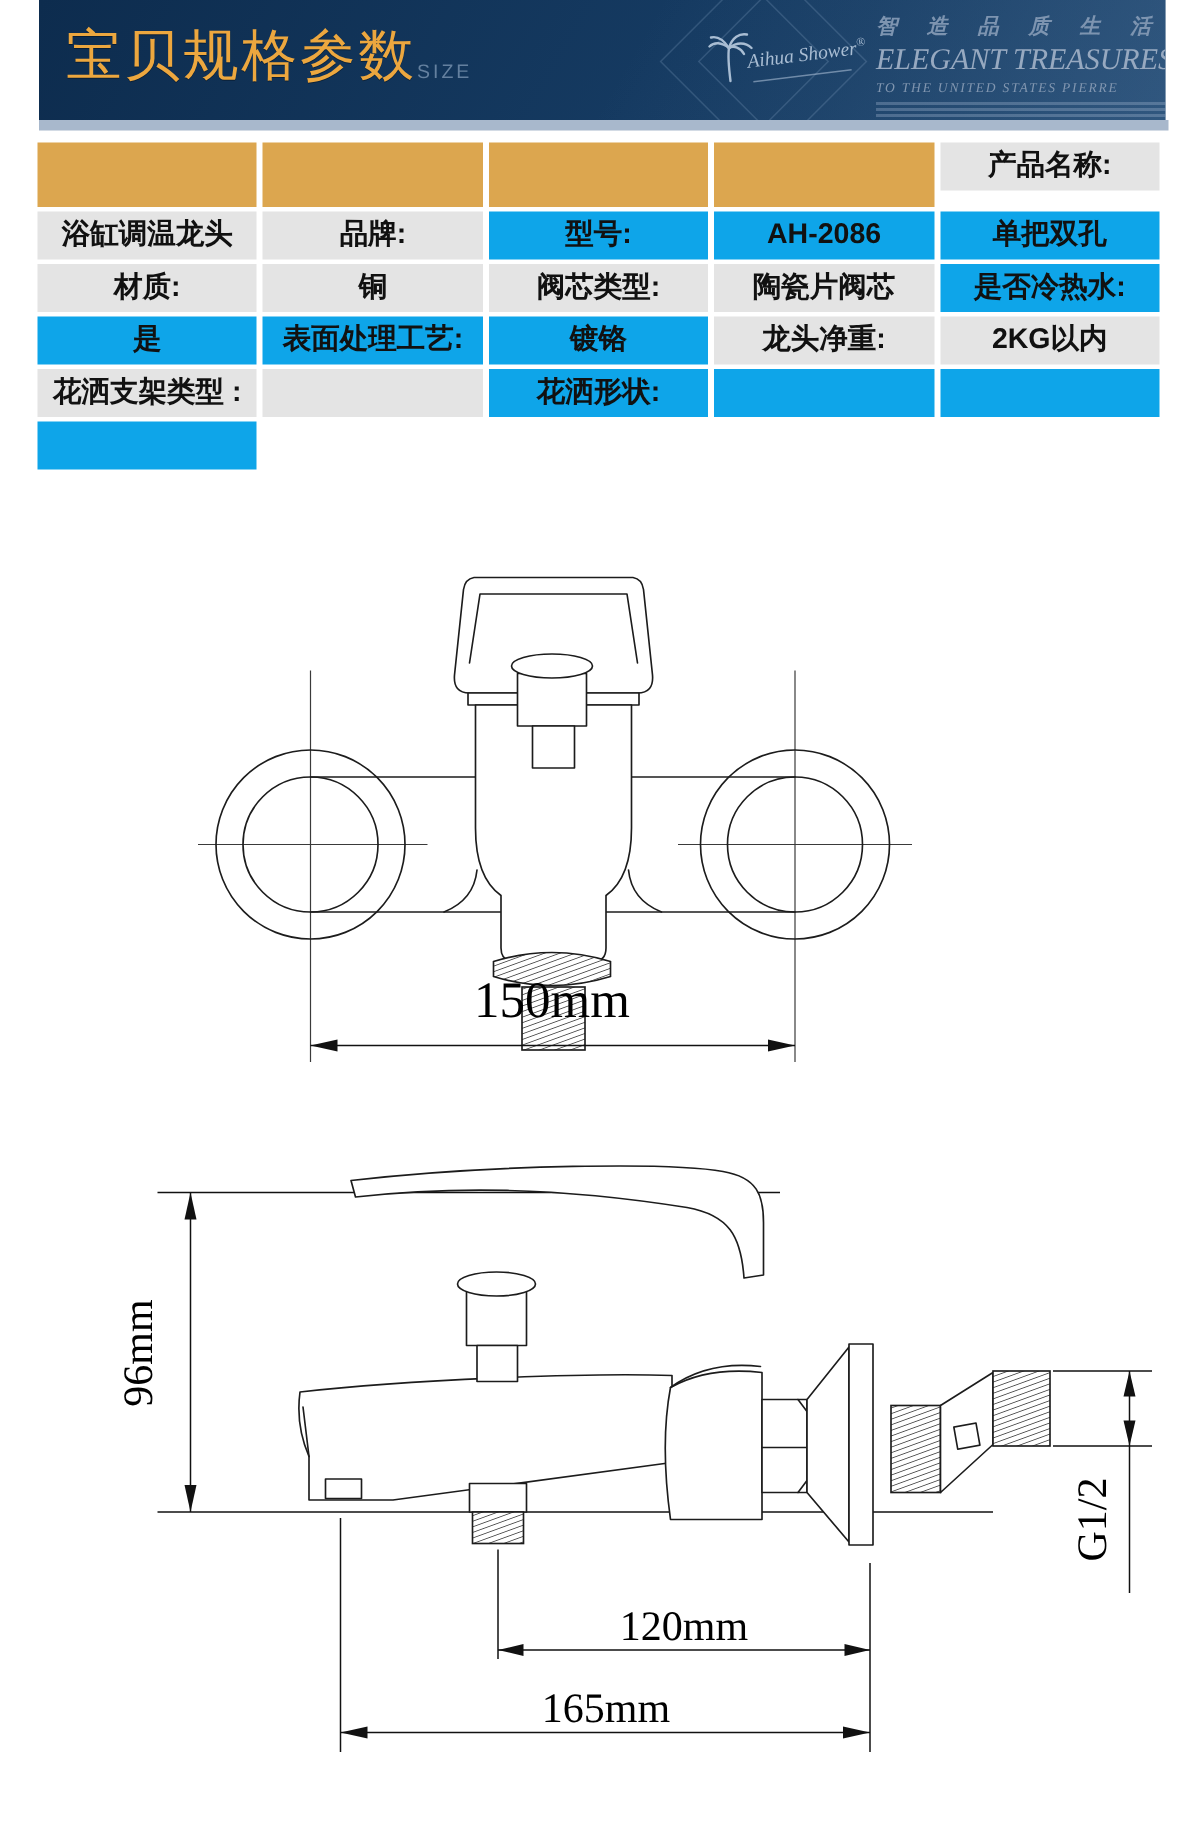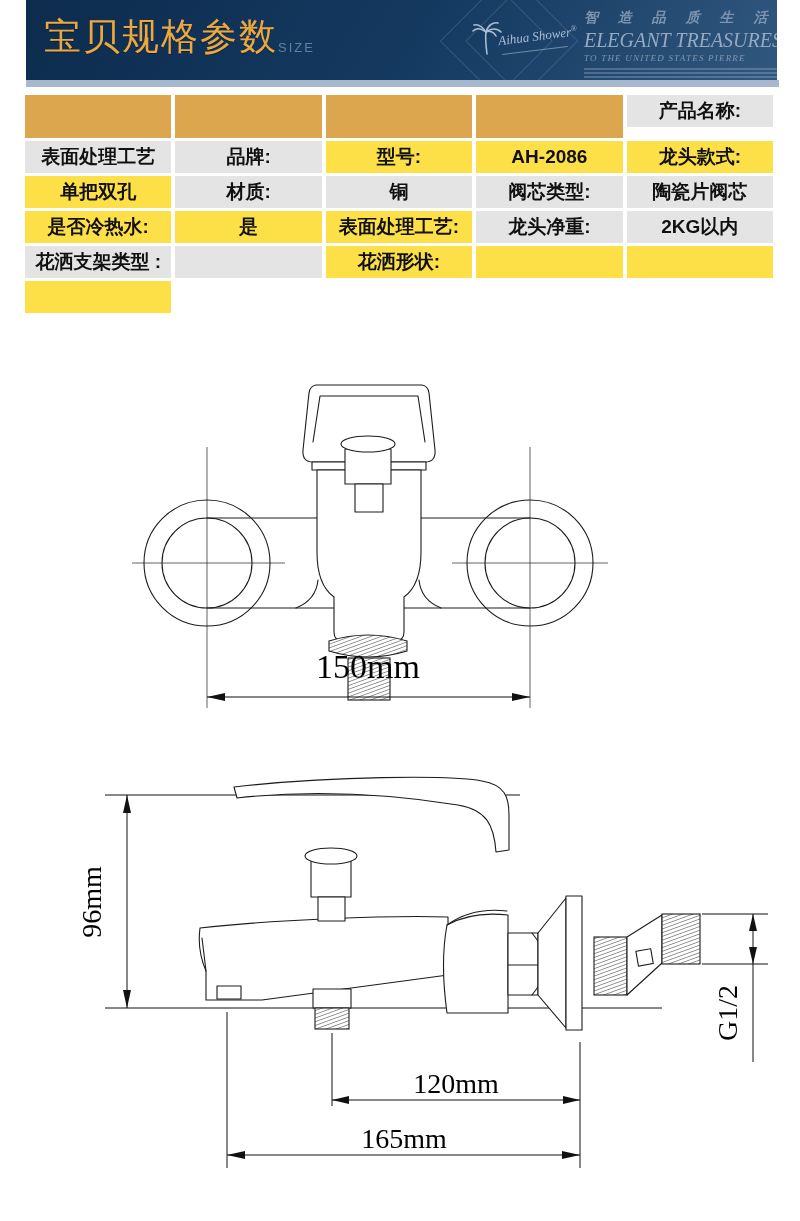--- a/index.html
+++ b/index.html
@@ -31,21 +31,21 @@
   .fineprint{margin-top:5px;}
   .fineprint div{height:2px;background:rgba(160,180,205,.35);margin-bottom:2px;}
 
   
   .spec{position:absolute;left:25px;top:95px;width:748px;
         display:grid;grid-template-columns:repeat(5,1fr);column-gap:4px;row-gap:3px;}
   .hcell{height:43px;background:#dca64f;}
   .c{height:32px;line-height:32px;text-align:center;font-size:19px;font-weight:600;color:#111;
      white-space:nowrap;overflow:hidden;}
   .light{background:#e4e4e4;}
-  .dark{background:#fde047;}
+  .dark{background:#0ea5e9;}
 
   
   .drawings{position:absolute;left:0;top:360px;width:800px;height:820px;}
   .ln{fill:none;stroke:#1c1c1c;stroke-width:1.1;stroke-linejoin:round;stroke-linecap:round;}
   .wh{fill:#ffffff;stroke:#1c1c1c;stroke-width:1.1;stroke-linejoin:round;}
   .thin{fill:none;stroke:#3a3a3a;stroke-width:0.8;}
   .dim{fill:none;stroke:#111;stroke-width:1;}
   .arr{fill:#111;stroke:none;}
   .dtxt{font-family:"Liberation Serif",serif;fill:#000;}
 </style>
@@ -90,36 +90,36 @@
   </div>
   <div class="banner-strip"></div>
 
   <div class="spec">
     <div class="hcell"></div>
     <div class="hcell"></div>
     <div class="hcell"></div>
     <div class="hcell"></div>
 
     <div class="c light">产品名称:</div>
-    <div class="c light">表面处理工艺</div>
+    <div class="c light">浴缸调温龙头</div>
     <div class="c light">品牌:</div>
 
     <div class="c dark">型号:</div>
     <div class="c dark">AH-2086</div>
-    <div class="c dark">龙头款式:</div>
     <div class="c dark">单把双孔</div>
 
     <div class="c light">材质:</div>
     <div class="c light">铜</div>
     <div class="c light">阀芯类型:</div>
     <div class="c light">陶瓷片阀芯</div>
 
     <div class="c dark">是否冷热水:</div>
     <div class="c dark">是</div>
     <div class="c dark">表面处理工艺:</div>
+    <div class="c dark">镀铬</div>
 
     <div class="c light">龙头净重:</div>
     <div class="c light">2KG以内</div>
     <div class="c light">花洒支架类型 :</div>
     <div class="c light"></div>
 
     <div class="c dark">花洒形状:</div>
     <div class="c dark"></div>
     <div class="c dark"></div>
     <div class="c dark"></div>

